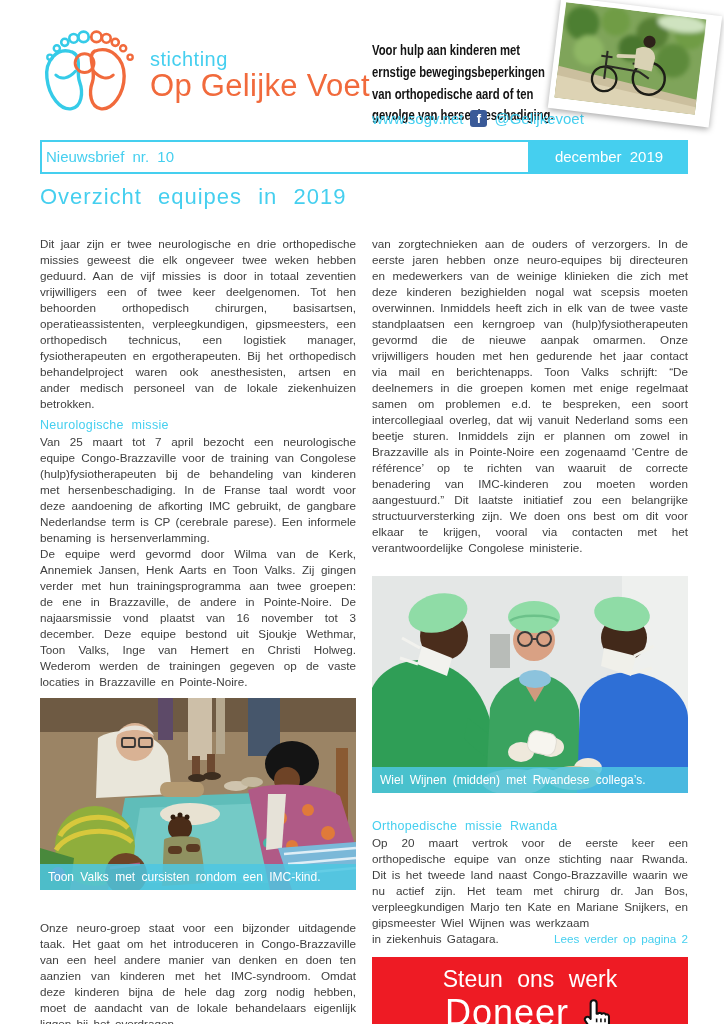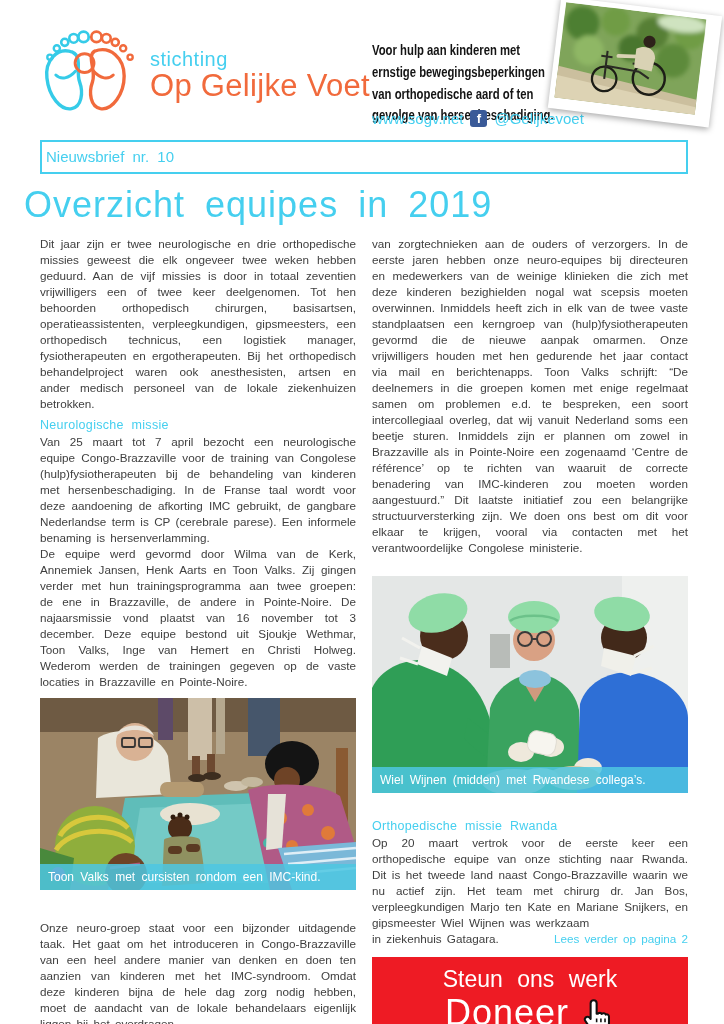--- a/index.html
+++ b/index.html
@@ -20,21 +20,21 @@
   .polaroid{position:absolute;right:8px;top:6px;width:152px;background:#fff;padding:5px 5px 11px 5px;
             box-shadow:0 2px 6px rgba(0,0,0,.35);transform:rotate(7deg);}
   .polaroid svg{display:block;width:142px;height:96px;}
   
   .banner{position:absolute;left:40px;top:140px;width:648px;height:34px;display:flex;}
   .banner-left{flex:1;border:2px solid var(--cyan,#45cfef);background:#fff;color:var(--cyan,#45cfef);
                font-size:15px;line-height:30px;padding-left:4px;word-spacing:4px;}
   .banner-right{width:158px;background:var(--cyan,#45cfef);color:#fff;font-size:15px;line-height:34px;
                 text-align:center;word-spacing:4px;}
   
-  .title{position:absolute;left:24px;top:184px;font-size:36px;color:var(--cyan,#45cfef);
+  .title{position:absolute;left:40px;top:184px;font-size:22px;color:var(--cyan,#45cfef);
          letter-spacing:1px;word-spacing:9px;}
   .cols{position:absolute;left:40px;top:236px;display:flex;gap:16px;}
   .col{width:316px;}
   .body-p{margin:0;font-size:11.7px;line-height:16px;text-align:justify;word-spacing:2px;color:#3e3e3e;}
   .mb6{margin-bottom:6px;}.mb8{margin-bottom:8px;}
   .subhead{margin:6px 0 2px 0;font-size:12.5px;color:var(--cyan,#45cfef);word-spacing:4px;letter-spacing:.3px;}
   .subhead.mt{margin-top:26px;}
   .photo{position:relative;width:316px;overflow:hidden;margin-top:8px;}
   .photo svg{display:block;}
   .caption{position:absolute;left:0;right:0;bottom:0;height:26px;line-height:26px;
@@ -115,20 +115,21 @@
       <circle cx="50" cy="76" r="13" fill="none" stroke="#1d1d17" stroke-width="2.4"></circle>
       <path d="M50 76 L50 46 M44 52 L56 52 M50 62 L86 64 M86 64 L97 70 M78 56 L100 56" stroke="#2a2a24" stroke-width="2.2" fill="none"></path>
       <path d="M80 40 C90 34 100 38 101 48 L99 62 L80 60 Z" fill="#d9d2b4"></path>
       <circle cx="93" cy="31" r="6.5" fill="#2e221a"></circle>
       <path d="M84 48 L62 50" stroke="#d9d2b4" stroke-width="4" stroke-linecap="round" fill="none"></path>
     </svg>
   </div>
 
   <div class="banner">
     <div class="banner-left">Nieuwsbrief nr. 10</div>
+    <div class="banner-right">december 2019</div>
   </div>
 
   <div class="title">Overzicht equipes in 2019</div>
 
   <div class="cols">
 
     <div class="col">
       <p class="body-p mb6">Dit jaar zijn er twee neurologische en drie orthopedische missies geweest die elk ongeveer twee weken hebben geduurd. Aan de vijf missies is door in totaal zeventien vrijwilligers een of twee keer deelgenomen. Tot hen behoorden orthopedisch chirurgen, basisartsen, operatieassistenten, verpleegkundigen, gipsmeesters, een orthopedisch technicus, een logistiek manager, fysiotherapeuten en ergotherapeuten. Bij het orthopedisch behandelproject waren ook anesthesisten, artsen en ander medisch personeel van de lokale ziekenhuizen betrokken.</p>
       <div class="subhead">Neurologische missie</div>
       <p class="body-p">Van 25 maart tot 7 april bezocht een neurologische equipe Congo-Brazzaville voor de training van Congolese (hulp)fysiotherapeuten bij de behandeling van kinderen met hersenbeschadiging. In de Franse taal wordt voor deze aandoening de afkorting IMC gebruikt, de gangbare Nederlandse term is CP (cerebrale parese). Een informele benaming is hersenverlamming.</p>

